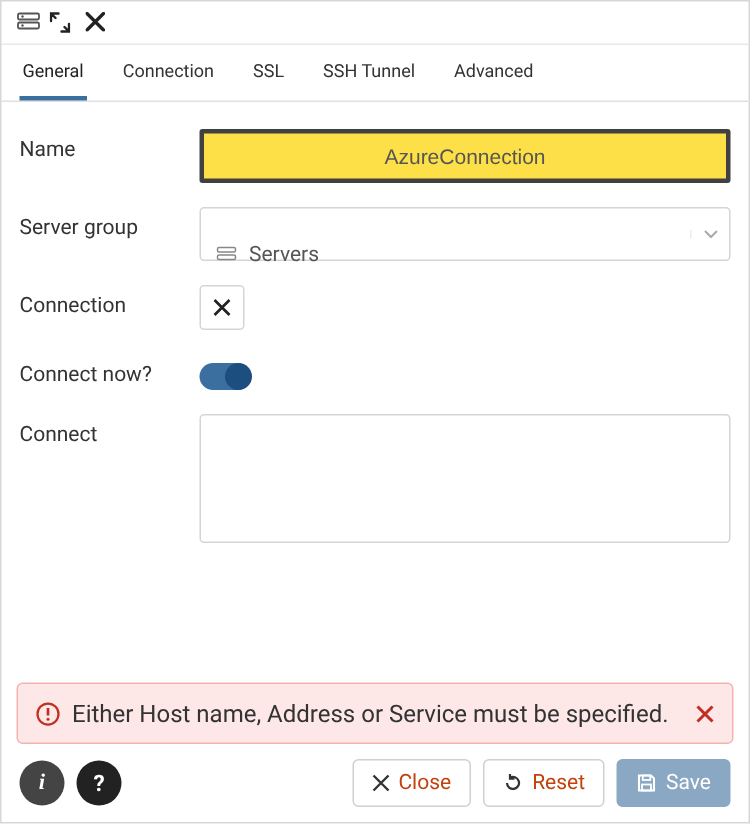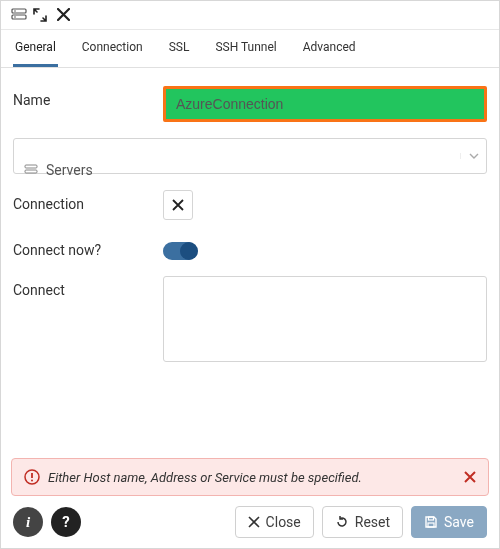--- a/index.html
+++ b/index.html
@@ -46,38 +46,38 @@
   }
   .form-area {
     padding: 10px 12px;
     flex: 1;
     overflow: auto;
   }
   .row {
     display: flex;
     align-items: flex-start;
     padding: 8px 0;
-    gap: 30px;
   }
   .row .label {
     width: 120px;
     padding-top: 6px;
     color: #333;
   }
   .row .control { flex: 1; }
   .name-input {
     width: 100%;
     height: 36px;
-    border: 3px solid #f97316;
+    border: 3px solid #404040;
     border-radius: 2px;
     padding: 0 10px;
     font-size: 14px;
     color: #555;
-    background: #22c55e;
+    background: #fde047;
     outline: none;
+    text-align: center;
   }
   .select {
     display: flex;
     align-items: center;
     height: 36px;
     border: 1px solid #d5d5d5;
     border-radius: 3px;
     background: #fff;
     cursor: pointer;
   }
@@ -121,21 +121,21 @@
     margin: 0 10px 0 10px;
     display: flex;
     align-items: center;
     gap: 8px;
     background: #fde8e7;
     border: 1px solid #f3b4b0;
     border-radius: 4px;
     padding: 10px 12px;
     color: #333;
   }
-  .error-bar .msg { flex: 1; font-size: 13px; font-style: italic; }
+  .error-bar .msg { flex: 1; font-size: 16px; }
   .error-close { cursor: pointer; color: #c02e24; line-height: 1; }
   .footer {
     display: flex;
     align-items: center;
     padding: 10px 12px;
     gap: 8px;
   }
   .circle-btn {
     width: 30px; height: 30px;
     border-radius: 50%;
@@ -151,21 +151,21 @@
   .spacer { flex: 1; }
   .btn {
     display: flex;
     align-items: center;
     gap: 6px;
     height: 32px;
     padding: 0 12px;
     border: 1px solid #d0d0d0;
     border-radius: 4px;
     background: #fff;
-    color: #404040;
+    color: #c2410c;
     cursor: pointer;
     font-size: 14px;
   }
   .btn.primary {
     background: #3b6fa0;
     border-color: #3b6fa0;
     color: #fff;
   }
   .btn.primary.disabled {
     background: #8aa8c3;
@@ -212,20 +212,21 @@
 <div class="form-area">
 
   <div class="row">
     <div class="label">Name</div>
     <div class="control">
       <input class="name-input" value="AzureConnection" style="">
     </div>
   </div>
 
   <div class="row">
+    <div class="label">Server group</div>
     <div class="control">
       <div class="select">
         <div class="value">
           <span style="margin-right:8px">
             <svg width="14" height="14" viewBox="0 0 14 14">
                 <rect x="1" y="2" width="12" height="3" rx="1" fill="none" stroke="#888" stroke-width="1"></rect>
                 <rect x="1" y="7" width="12" height="3" rx="1" fill="none" stroke="#888" stroke-width="1"></rect>
               </svg>
           </span>
           <span>Servers</span>

